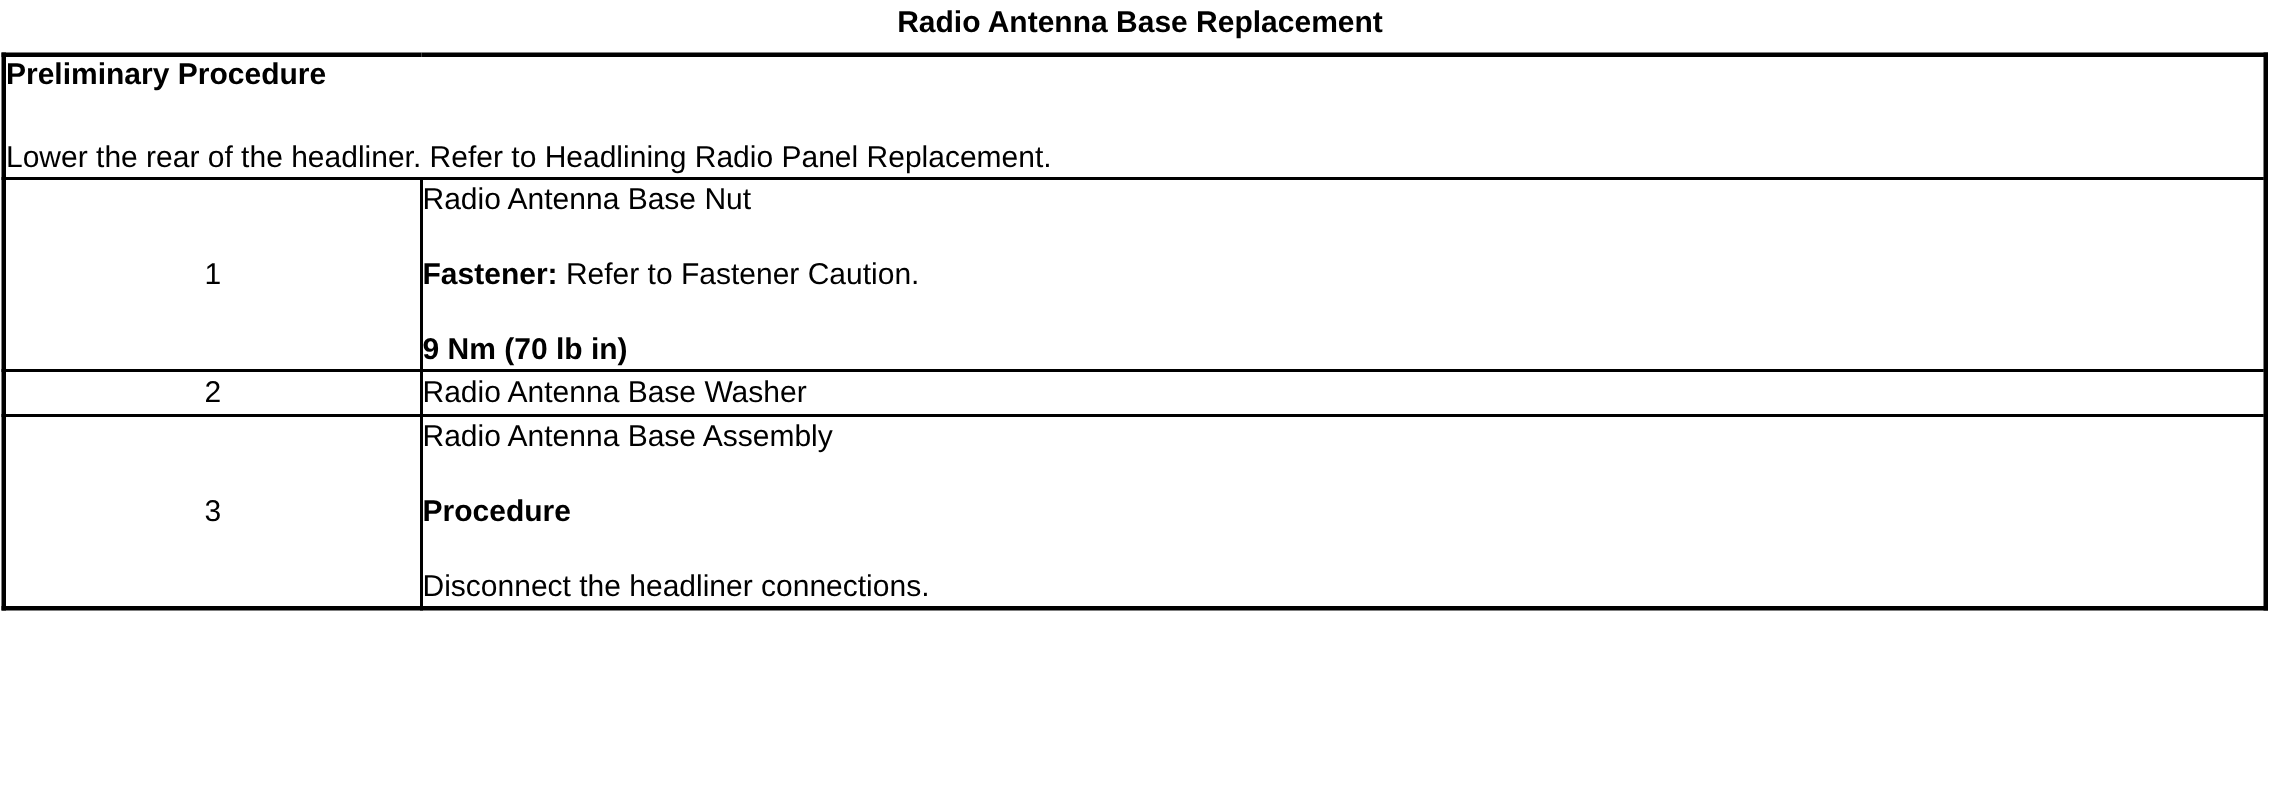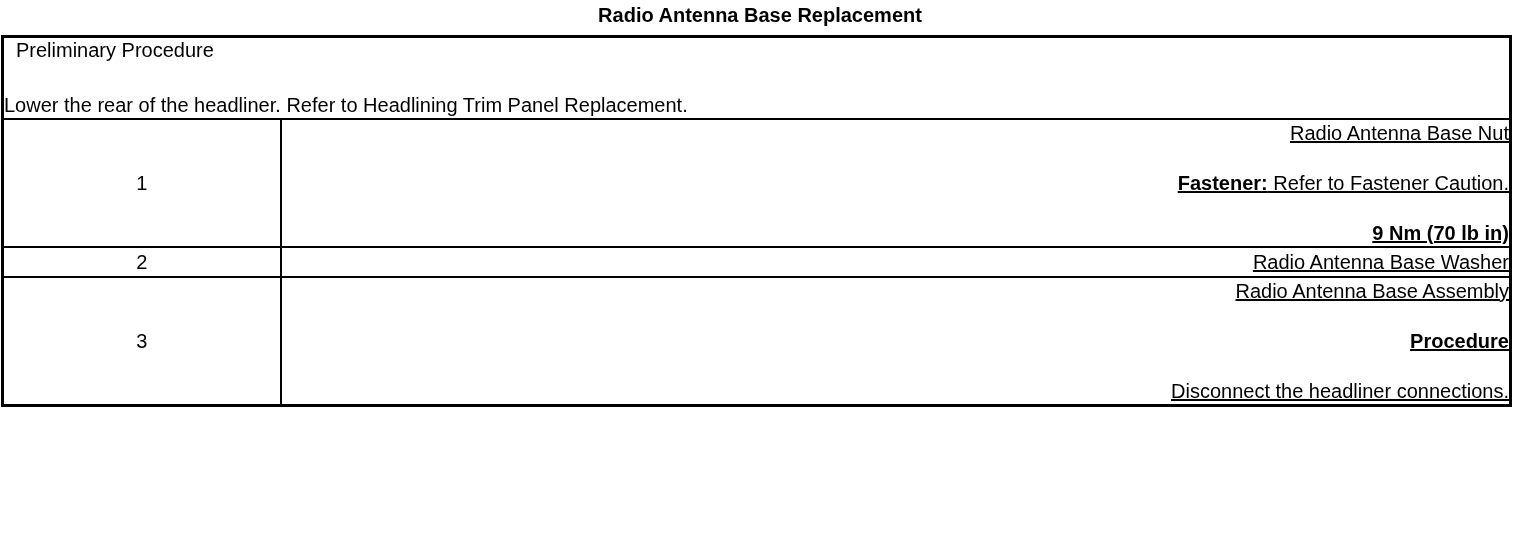--- a/index.html
+++ b/index.html
@@ -71,37 +71,35 @@
   }
   .prelim-cell p {
     margin: 0;
     line-height: 25px;
     font-size: 20px;
   }
   .prelim-cell p.gap {
     margin-top: 30px;
   }
   .prelim-cell p.b {
-    font-weight: normal;
-    padding-left: 12px;
+    font-weight: bold;
   }
 
   
   .callout-cell {
     text-align: center;
     vertical-align: middle;
     font-size: 20px;
   }
 
   
   .name-cell {
-    text-align: right;
+    text-align: left;
     vertical-align: middle;
     padding: 6px 6px 8px 7px;
-    text-decoration: underline;
   }
   .name-cell p {
     margin: 0;
     line-height: 26px;
     font-size: 20px;
     white-space: nowrap;
   }
   .name-cell p + p {
     margin-top: 24px;
   }
@@ -126,21 +124,21 @@
     <colgroup>
       <col class="col-callout">
       <col class="col-name">
     </colgroup>
     <tbody>
 
 
       <tr>
         <td class="prelim-cell" colspan="2">
           <p class="b">Preliminary Procedure</p>
-          <p class="gap">Lower the rear of the headliner. Refer to Headlining Trim Panel Replacement.</p>
+          <p class="gap">Lower the rear of the headliner. Refer to Headlining Radio Panel Replacement.</p>
         </td>
       </tr>
 
       <tr>
         <td class="callout-cell">1</td>
         <td class="name-cell">
           <p>Radio Antenna Base Nut</p>
           <p><span class="b">Fastener:</span><span> Refer to Fastener Caution.</span></p>
           <p class="b">9 Nm (70 lb in)</p>
         </td>

